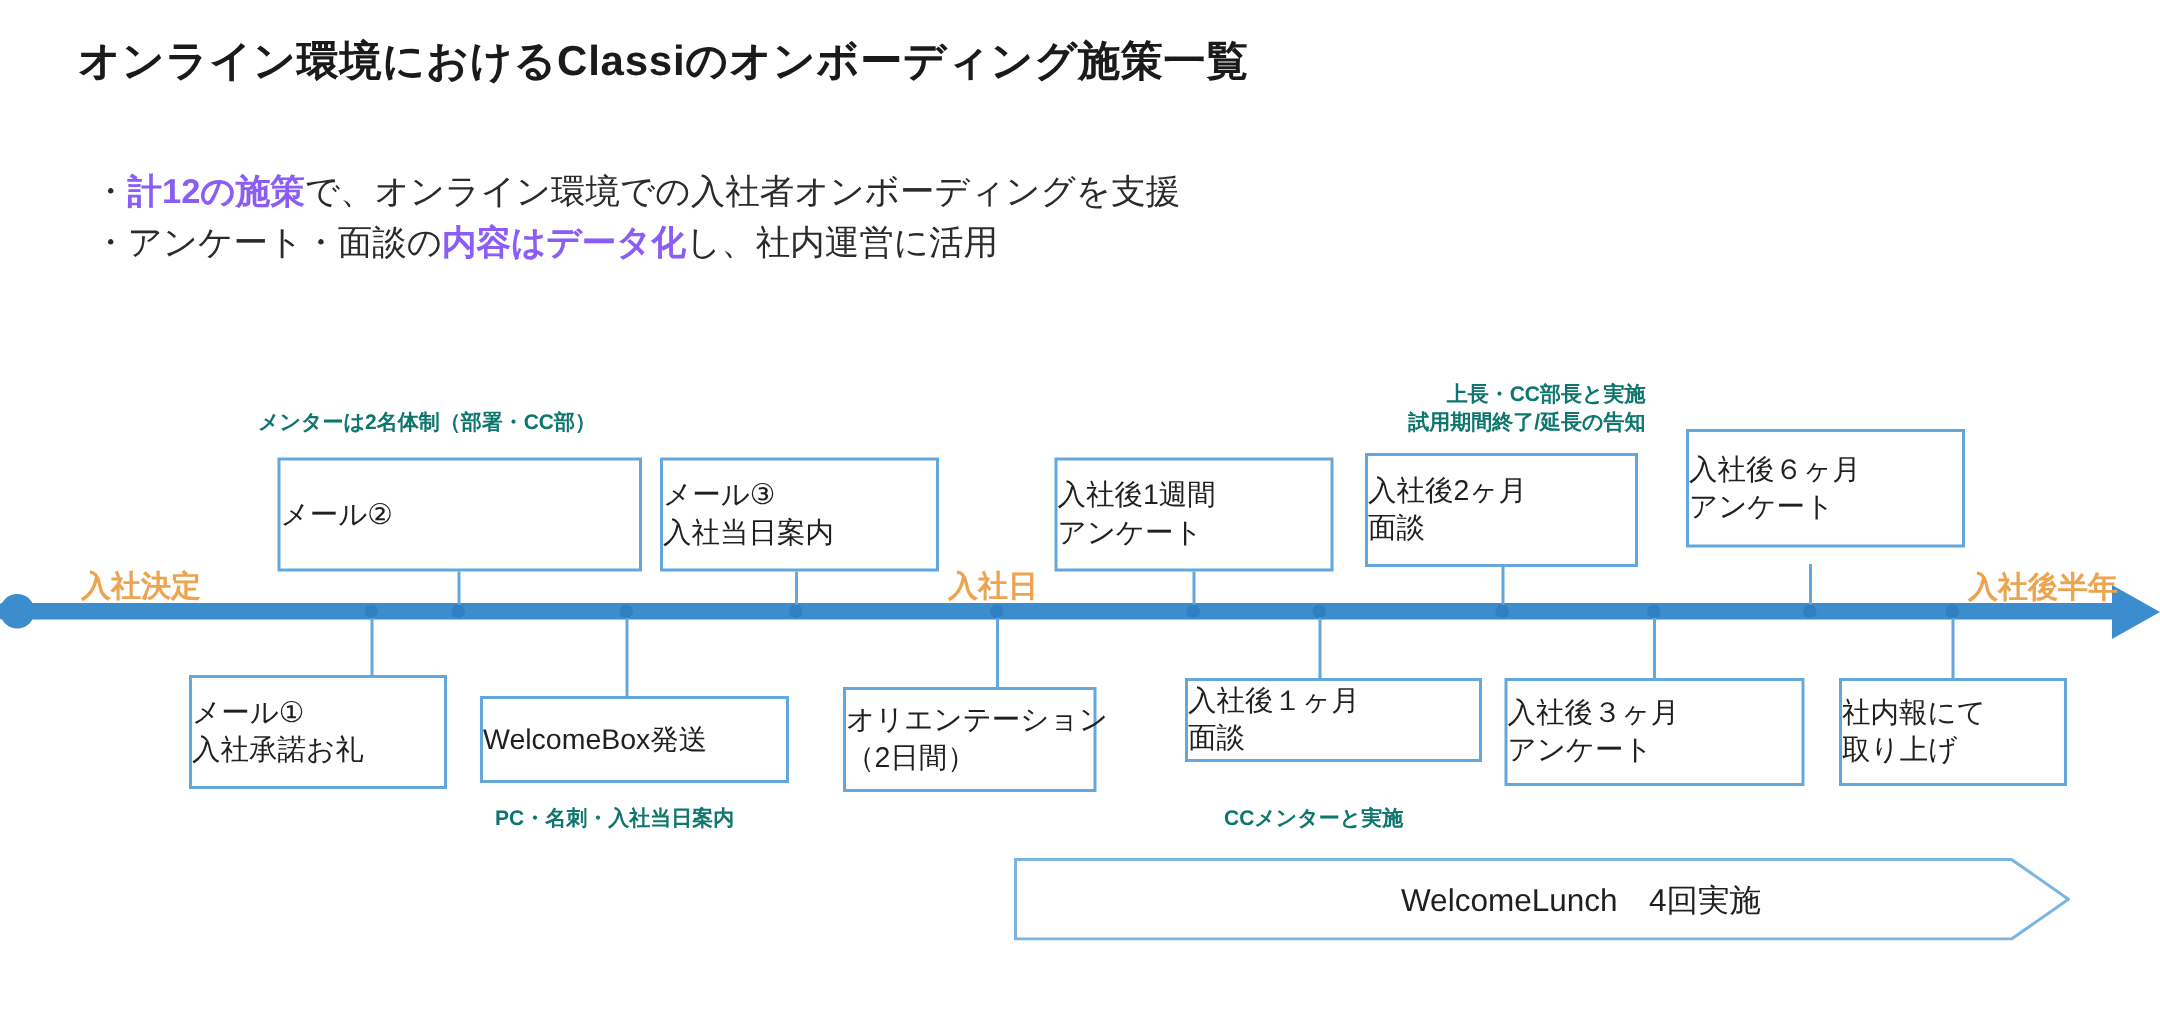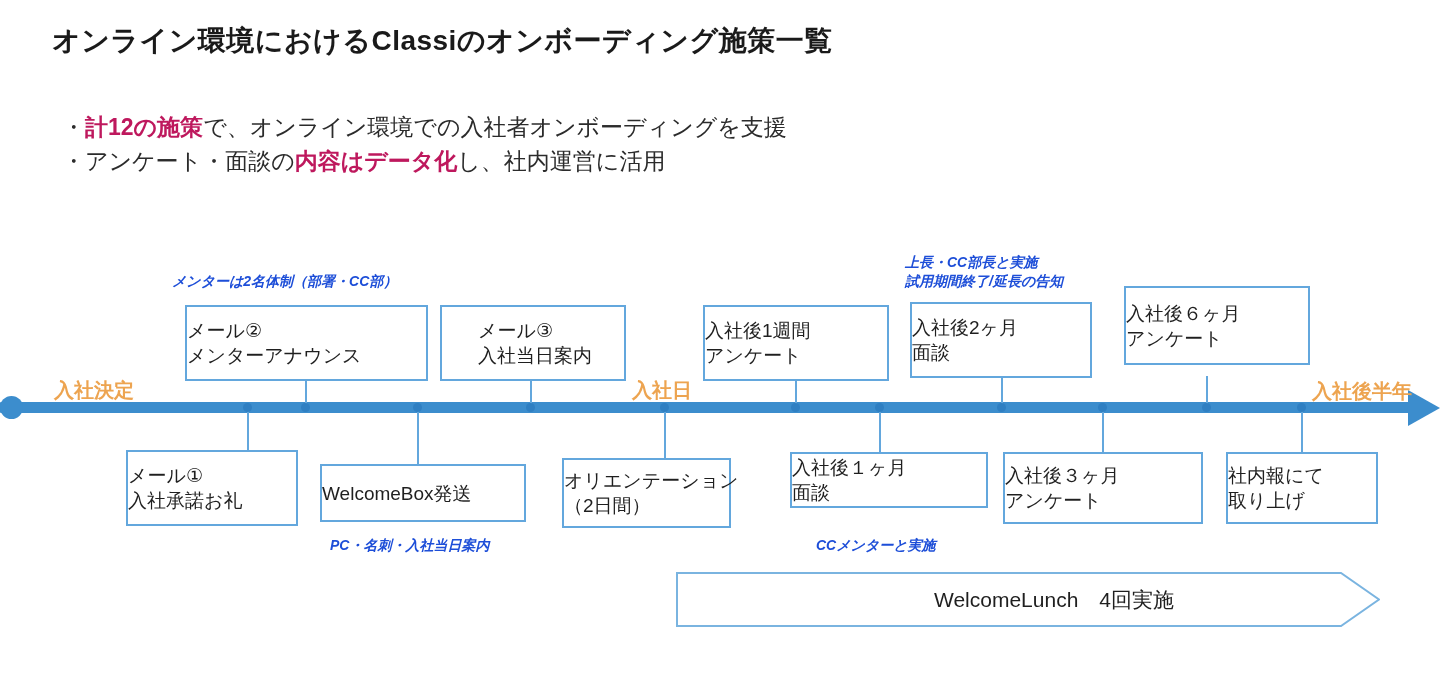--- a/index.html
+++ b/index.html
@@ -31,21 +31,21 @@
   #bullets {
     position: absolute;
     left: 62px;
     top: 110px;
     font-size: 23px;
     line-height: 34px;
     color: #2b2b2b;
     white-space: nowrap;
   }
   #bullets .bullet-line { display: block; }
-  #bullets .hl { color: #be185d; font-weight: bold; }
+  #bullets .hl { color: #8b5cf6; font-weight: bold; }
 
   
   #timeline-axis {
     position: absolute;
     left: 0px;
     top: 402px;
     width: 1415px;
     height: 11px;
     background: #3c8dcd;
     border-radius: 1px;
@@ -109,24 +109,23 @@
     border-radius: 50%;
     background: #2f7fc2;
   }
 
   
   .annotation {
     position: absolute;
     font-size: 14px;
     font-weight: bold;
     line-height: 19px;
-    color: #1d4ed8;
-    white-space: nowrap;
-    text-align: left;
-    font-style: italic;
+    color: #0f766e;
+    white-space: nowrap;
+    text-align: right;
   }
   .annotation .ln { display: block; }
 
   
   #welcome-lunch-banner {
     position: absolute;
     left: 676px;
     top: 572px;
     width: 704px;
     height: 55px;
@@ -160,23 +159,22 @@
 <div id="timeline-axis"></div>
 <div id="timeline-start-dot"></div>
 <div id="timeline-arrowhead"></div>
 
 <div class="axis-label" style="left:54px; top:377px;">入社決定</div>
 <div class="axis-label" style="left:632px; top:377px;">入社日</div>
 <div class="axis-label" style="left:1312px; top:378px;">入社後半年</div>
 
 <div class="node-box" style="left:185px; top:305px; width:243px; height:76px;">
   <span class="ln">メール②</span>
-  <span class="ln">メンターアナウンス</span>
-</div>
-<div class="node-box" style="left:440px; top:305px; width:186px; height:76px;padding-left:36px;">
+</div>
+<div class="node-box" style="left:440px; top:305px; width:186px; height:76px;">
   <span class="ln">メール③</span>
   <span class="ln">入社当日案内</span>
 </div>
 <div class="node-box" style="left:703px; top:305px; width:186px; height:76px;">
   <span class="ln">入社後1週間</span>
   <span class="ln">アンケート</span>
 </div>
 <div class="node-box" style="left:910px; top:302px; width:182px; height:76px;">
   <span class="ln">入社後2ヶ月</span>
   <span class="ln">面談</span>

